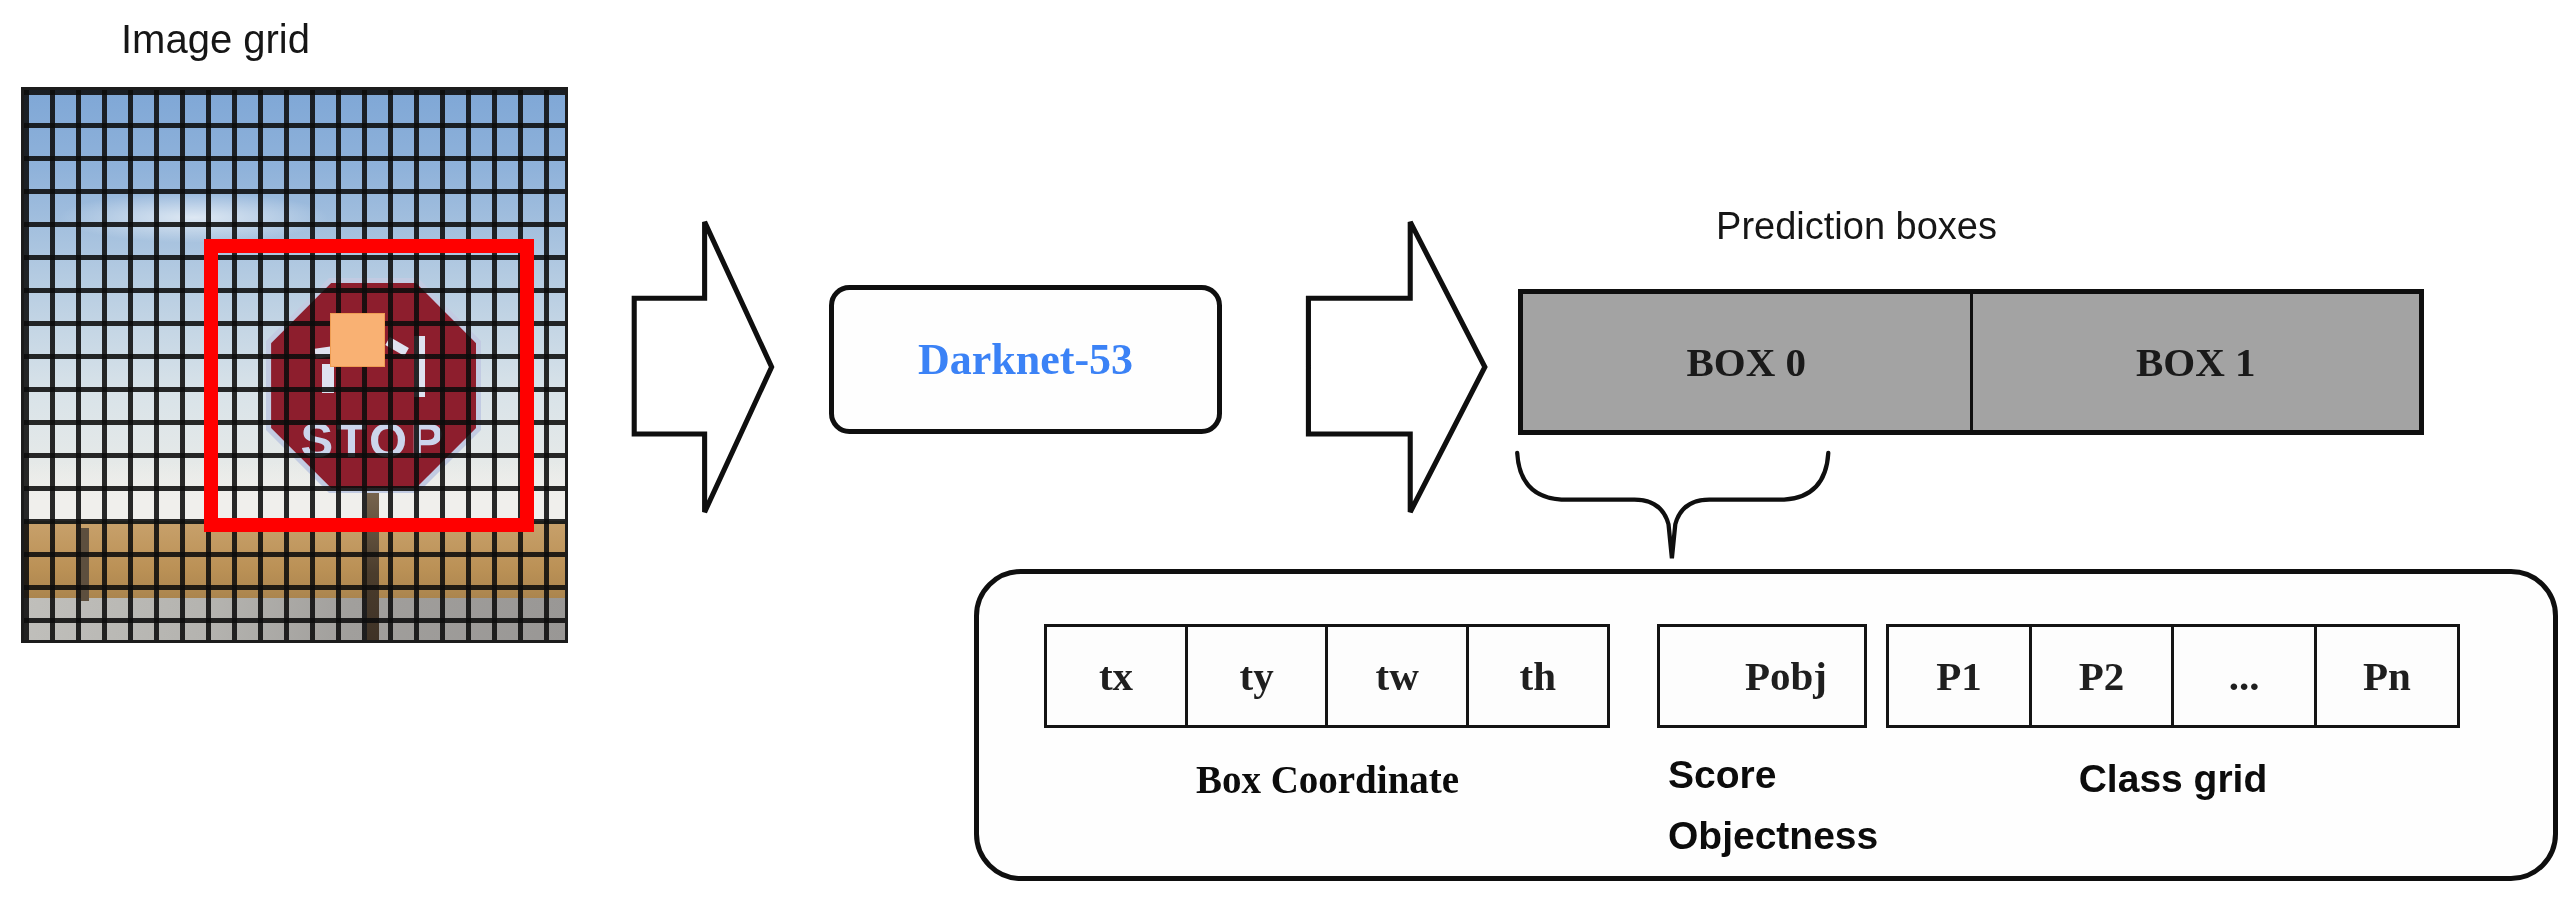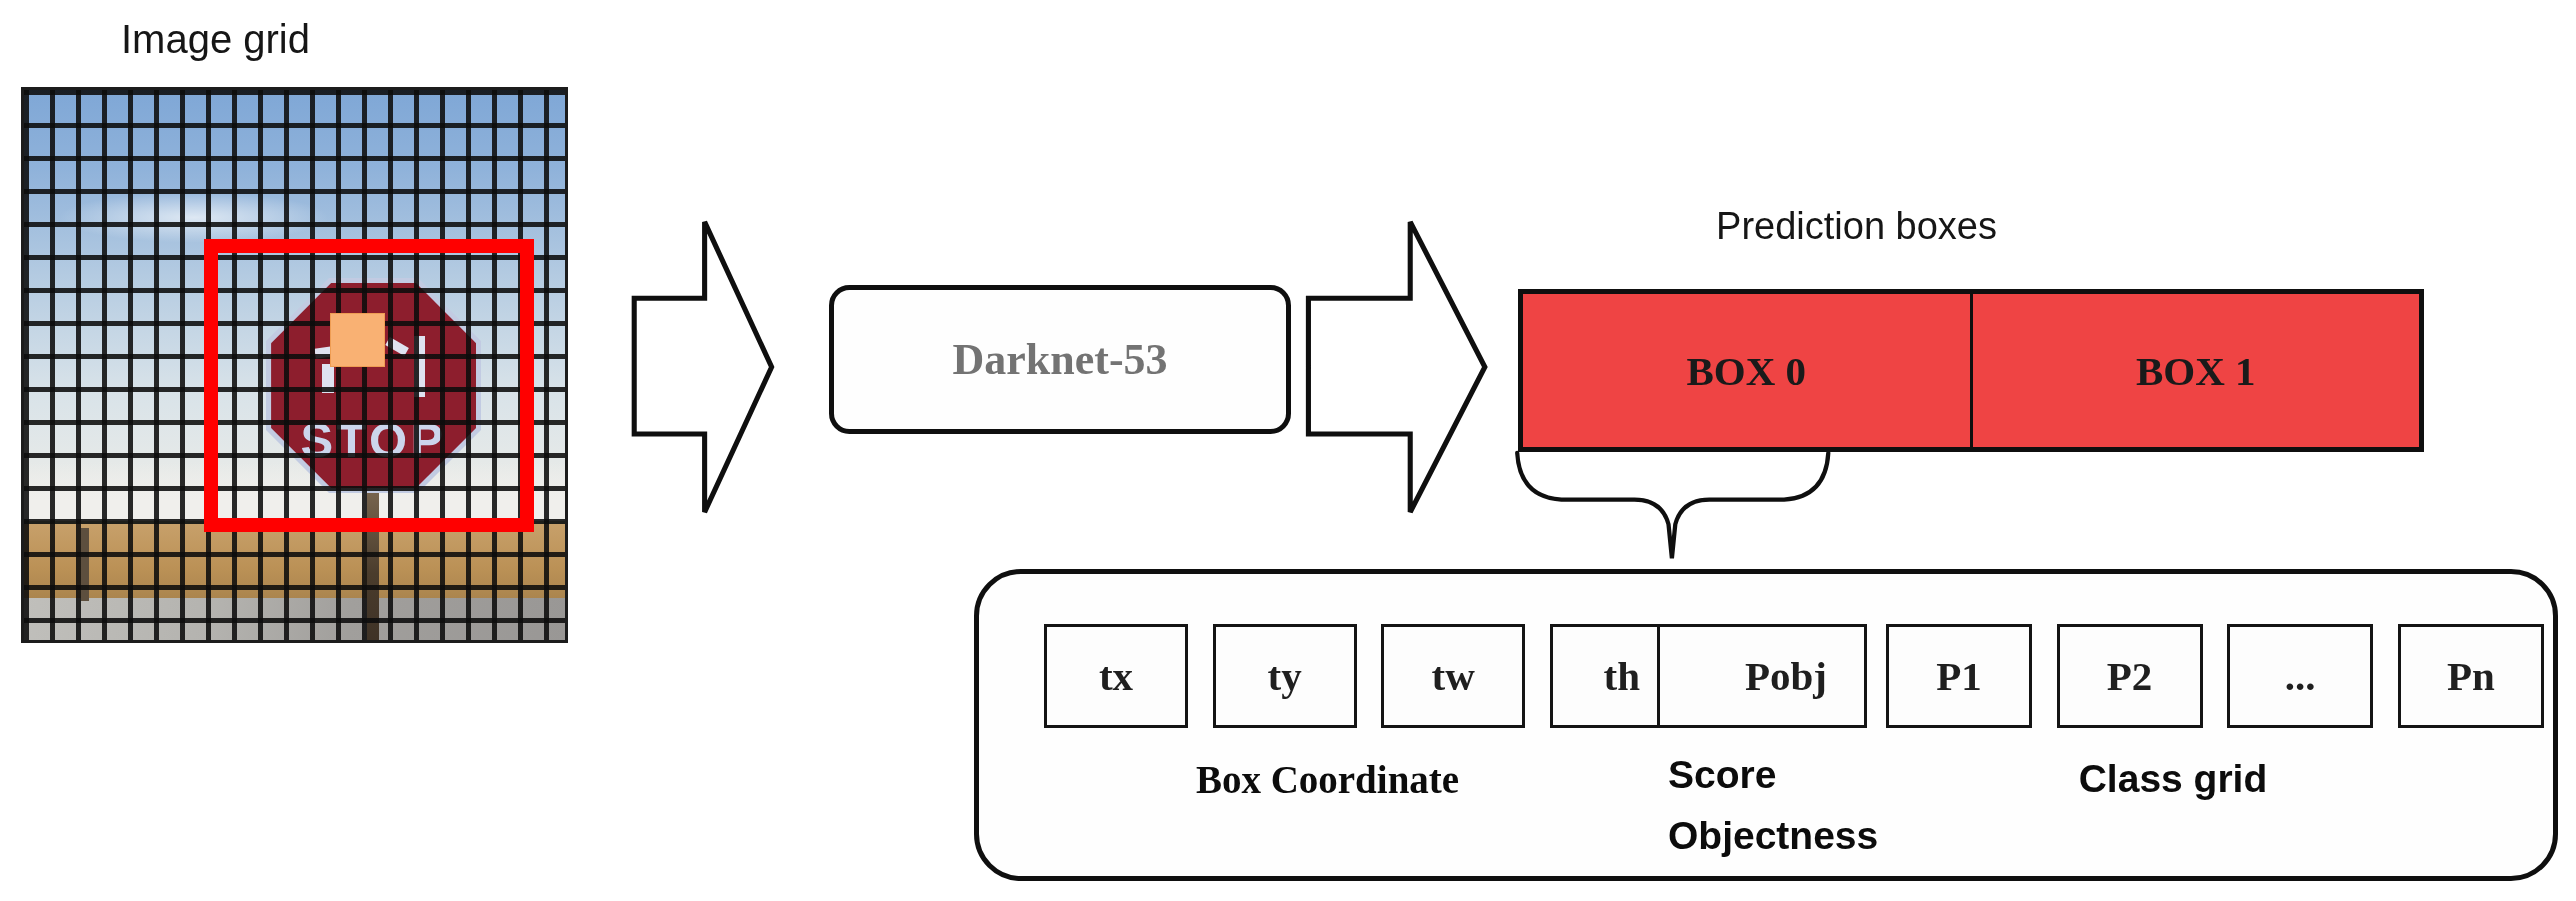--- a/index.html
+++ b/index.html
@@ -44,36 +44,36 @@
   .bbox{position:absolute;left:180px;top:149px;width:330px;height:293px;
         border:14.4px solid #ff0000;box-sizing:border-box;}
   .anchor-cell{position:absolute;left:306px;top:223px;width:55px;height:54px;
         background:#f9b173;border:1.7px solid #ef9d53;box-sizing:border-box;}
 
   
   .lbl-image-grid{left:121px;top:17px;font-size:40px;color:#161616;}
   .lbl-pred{left:1619px;top:205px;width:475px;text-align:center;font-size:38px;color:#161616;}
 
   
-  .darknet{left:829px;top:285px;width:462px;height:149px;border:5.1px solid #0f0f0f;border-radius:20.4px;
+  .darknet{left:829px;top:285px;width:393px;height:149px;border:5.1px solid #0f0f0f;border-radius:20.4px;
            box-sizing:border-box;background:#fefefe;display:flex;align-items:center;justify-content:center;
-           font-family:"Liberation Serif",serif;font-weight:bold;font-size:44px;color:#737373;}
+           font-family:"Liberation Serif",serif;font-weight:bold;font-size:44px;color:#3b82f6;}
 
   
-  .boxrow{left:1518px;top:289px;width:906px;height:163px;border:5.1px solid #0f0f0f;box-sizing:border-box;
-          background:#ef4444;display:flex;}
+  .boxrow{left:1518px;top:289px;width:906px;height:146px;border:5.1px solid #0f0f0f;box-sizing:border-box;
+          background:#a3a3a3;display:flex;}
   .boxrow .bcell{flex:1;display:flex;align-items:center;justify-content:center;
           font-family:"Liberation Serif",serif;font-weight:bold;font-size:41px;color:#1a1a1a;
           border-right:3.4px solid #0f0f0f;}
   .boxrow .bcell:last-child{border-right:none;}
 
   
   .detailbox{left:974px;top:569px;width:1584px;height:312px;border:5.1px solid #0f0f0f;border-radius:47px;
              box-sizing:border-box;background:#fefefe;}
-  .cellrow{display:flex;gap:28px;}
+  .cellrow{display:flex;}
   .cell{height:104px;border:3.4px solid #141414;background:#fdfdfd;display:flex;align-items:center;
         justify-content:center;font-family:"Liberation Serif",serif;font-weight:bold;font-size:41px;
         color:#1f1f1f;margin-left:-3.4px;box-sizing:border-box;}
   .cell:first-child{margin-left:0;}
   .row-coord{left:1044px;top:624px;}
   .row-coord .cell{width:144px;}
   .row-pobj{left:1657px;top:624px;}
   .row-pobj .cell{width:210px;padding-left:48px;}
   .row-class{left:1886px;top:624px;}
   .row-class .cell{width:146px;}

